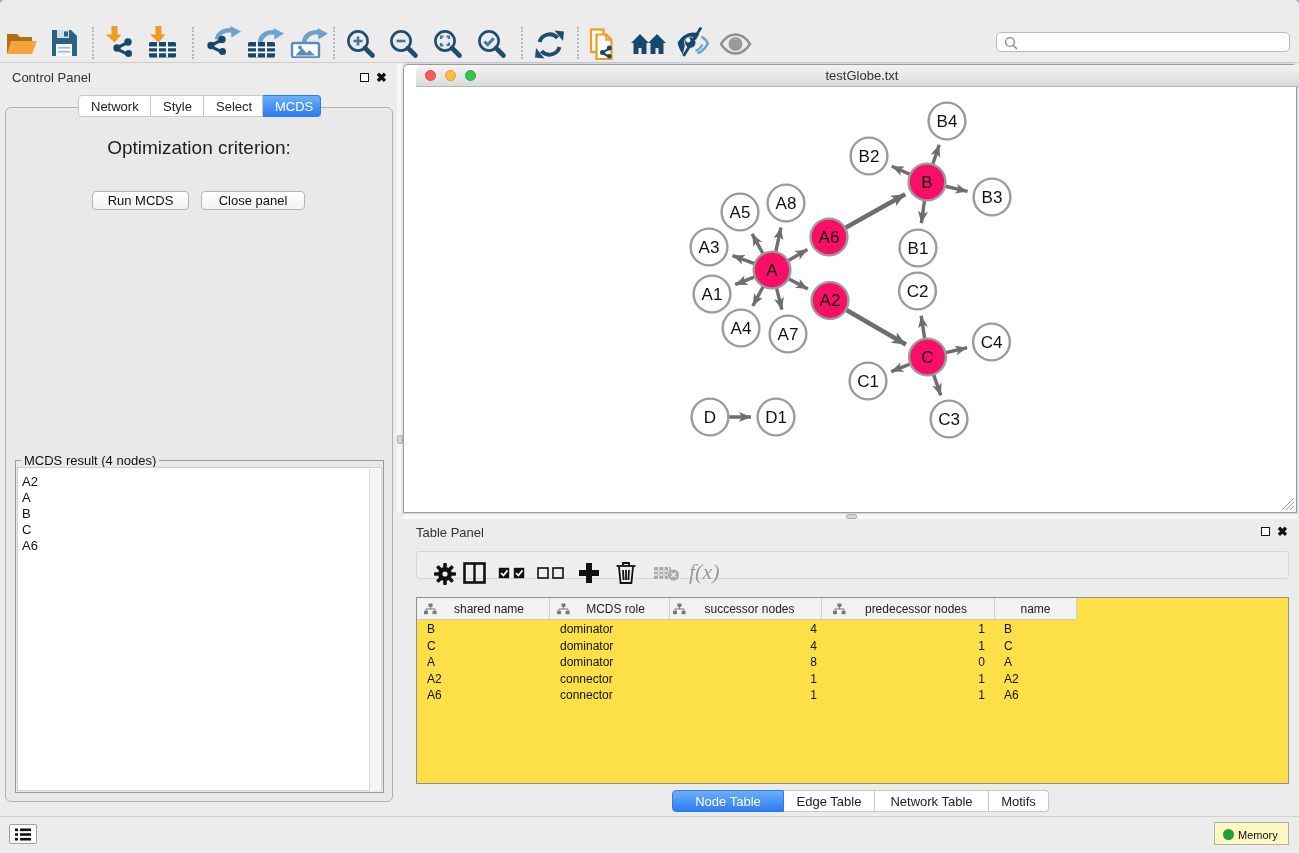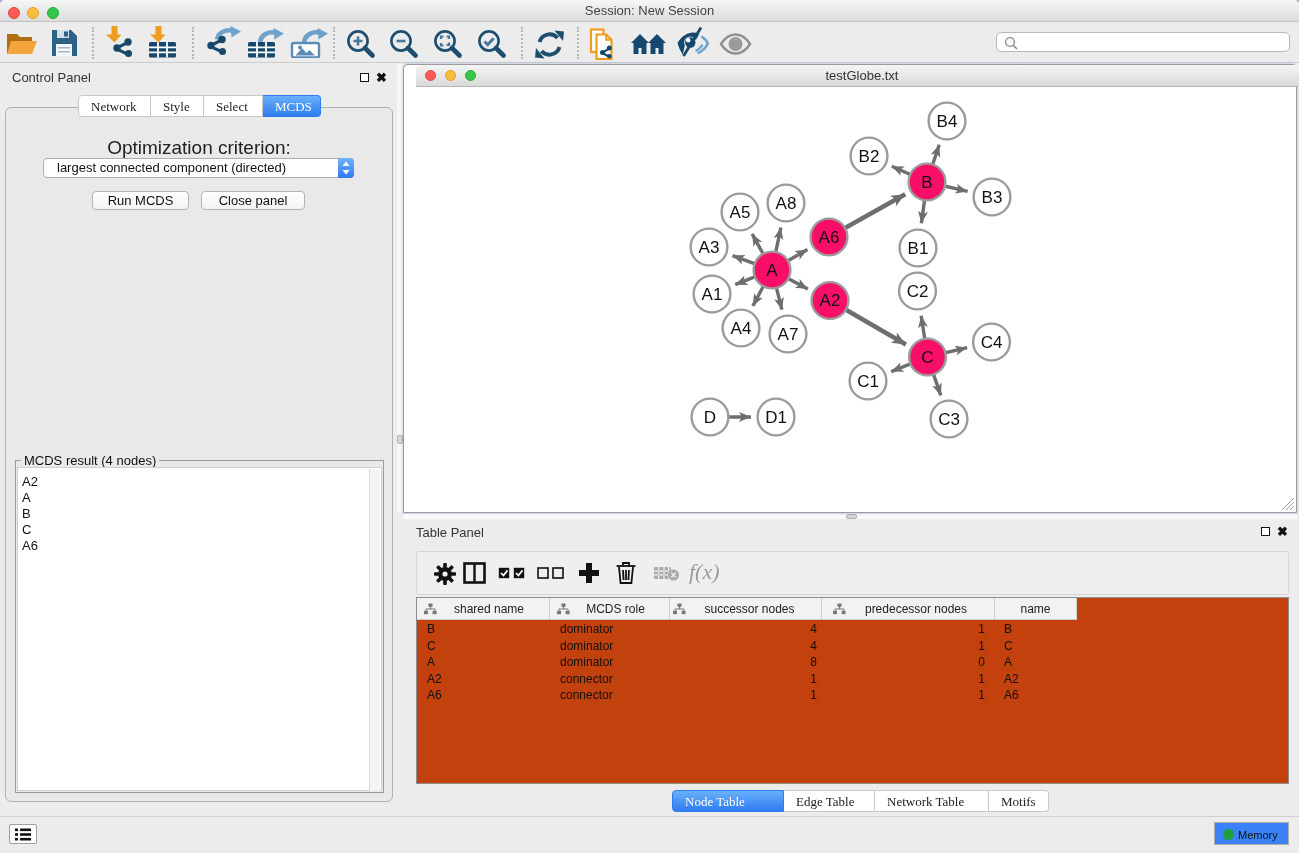--- a/index.html
+++ b/index.html
@@ -11,62 +11,56 @@
 .tl{width:12px;height:12px;border-radius:50%;top:7px;}
 #toolbar{left:0;top:23px;width:1299px;height:40px;background:#ececec;border-bottom:1px solid #cdcdcd;}
 .tsep{top:4px;width:0;height:32px;border-left:2px dotted #b5b5b5;}
 #search{left:996px;top:9px;width:294px;height:20px;background:#fff;border:1px solid #b9b9b9;border-radius:5px;}
 
 #cp-title{left:12px;top:70px;font-size:13px;color:#333;}
 .sqico{width:9px;height:9px;border:1.6px solid #111;background:#fff;}
 .xico{font-size:13px;color:#111;font-weight:bold;line-height:10px;}
 #cp-panel{left:5px;top:107px;width:388px;height:695px;background:#e9e9e9;border:1px solid #b0b0b0;border-radius:6px;}
 .tabrow{display:flex;}
-.tab{height:22px;line-height:21px;font-size:13px;color:#222;background:#fff;border:1px solid #c8c8c8;border-left:none;padding:0 12px;text-align:left;font-family:Liberation Serif, serif;}
+.tab{height:22px;line-height:21px;font-size:13px;color:#222;background:#fff;border:1px solid #c8c8c8;border-left:none;padding:0 12px;text-align:center;}
 .tab.first{border-left:1px solid #c8c8c8;border-radius:4px 0 0 4px;}
 .tab.last{border-radius:0 4px 4px 0;}
 .tab.act{background:linear-gradient(#6ab0f9,#2e7cf0);color:#fff;border-color:#2e7cf0;}
 #optlab{left:0px;top:137px;width:398px;text-align:center;font-size:19px;color:#222;}
 #combo{left:43px;top:158px;width:311px;height:20px;background:#fff;border:1px solid #adadad;border-radius:4px;font-size:13px;color:#111;line-height:18px;padding-left:13px;}
 #combo .step{position:absolute;right:-1px;top:-1px;width:16px;height:20px;border-radius:0 4px 4px 0;background:linear-gradient(#6fb3fc,#2d7bf4);color:#fff;}
 .btn{height:19px;background:linear-gradient(#ffffff,#f3f3f3);border:1px solid #b4b4b4;border-radius:4px;font-size:13px;color:#111;text-align:center;line-height:17px;}
 #groupbox{left:15px;top:460px;width:369px;height:333px;border:1px solid #9a9a9a;}
 #grouplab{left:21px;top:453px;background:#e9e9e9;padding:0 3px;font-size:13px;color:#111;}
 #listbox{left:17px;top:467px;width:365px;height:324px;background:#fff;border:1px solid #cfcfcf;font-size:13px;color:#111;}
 #listbox .items{padding:6px 0 0 4px;line-height:16px;}
 #lscroll{position:absolute;right:1px;top:1px;width:11px;height:322px;background:#f4f4f4;border-left:1px solid #d9d9d9;}
 
 #net{left:403px;top:64px;width:894px;height:449px;background:#fff;border:1px solid #9b9b9b;border-radius:5px 5px 0 0;box-shadow:0 0 2px 1px rgba(100,140,210,.25);}
 #nettitle{left:12px;top:0;width:892px;height:22px;background:linear-gradient(#f4f4f4,#dadada);border-bottom:1px solid #b7b7b7;border-radius:5px 5px 0 0;}
 #nettitle .t{width:100%;text-align:center;font-size:13px;color:#333;line-height:22px;}
 .tls{width:11px;height:11px;border-radius:50%;top:5px;}
 
 #tp-title{left:416px;top:525px;font-size:13px;color:#333;}
-#tp-toolbar{left:416px;top:551px;width:873px;height:44px;background:#efefef;border:1px solid #d6d6d6;border-radius:3px;}
-#tbl{left:416px;top:597px;width:873px;height:187px;background:#c2410c;border:1px solid #8f8f8f;padding-left:40px;}
+#tp-toolbar{left:416px;top:551px;width:873px;height:28px;background:#efefef;border:1px solid #d6d6d6;border-radius:3px;}
+#tbl{left:416px;top:597px;width:873px;height:187px;background:#fde047;border:1px solid #8f8f8f;padding-left:40px;}
 #thead{position:absolute;left:0;top:0;width:660px;height:22px;background:#f2f2f2;border-bottom:1px solid #cccccc;}
 .hcell{position:absolute;top:0;height:22px;border-right:1px solid #cfcfcf;font-size:12px;color:#222;text-align:center;line-height:22px;}
 .hico{position:absolute;left:7px;top:5px;}
 .trow{position:absolute;font-size:12px;color:#111;height:17px;line-height:17px;}
 
 #btabs{left:672px;top:790px;}
 
 #statusline{left:0;top:816px;width:1299px;height:1px;background:#cfcfcf;}
 #statusbar{left:0;top:817px;width:1299px;height:31px;background:#ececec;}
 #listbtn{left:9px;top:824px;width:28px;height:20px;background:#fdfdfd;border:1px solid #9f9f9f;border-radius:2px;}
-#membtn{left:1214px;top:822px;width:75px;height:23px;background:#3b82f6;border:1px solid #adadad;font-size:11px;color:#111;}
+#membtn{left:1214px;top:822px;width:75px;height:23px;background:#fef9c3;border:1px solid #adadad;font-size:11px;color:#111;}
 </style></head><body>
 <div class="abs" id="wall-top"></div>
 <div class="abs" id="win">
-<div class="abs" id="titlebar">
-  <div class="abs tl" style="left:8px;background:#fc5b57;border:1px solid #e2463f;"></div>
-  <div class="abs tl" style="left:27px;background:#fdbc40;border:1px solid #dfa023;"></div>
-  <div class="abs tl" style="left:47px;background:#34c84a;border:1px solid #2aa835;"></div>
-  <div class="t">Session: New Session</div>
-</div>
 
 <div class="abs" id="toolbar">
 <div class="abs tsep" style="left:92px"></div>
 <div class="abs tsep" style="left:192px"></div>
 <div class="abs tsep" style="left:333px"></div>
 <div class="abs tsep" style="left:521px"></div>
 <div class="abs tsep" style="left:577px"></div>
 <svg class="abs" style="left:5px;top:5px" width="33" height="31" viewBox="0 0 33 31">
  <path fill="#b06f14" d="M2 6 h10 l3 3 h12 v4 H2 z"></path>
  <path fill="#b06f14" d="M2 6 h4 v20 h-4 z"></path>
@@ -196,25 +190,20 @@
 <div class="abs sqico" style="left:360px;top:73px;"></div>
 <div class="abs xico" style="left:376px;top:73px;">✖</div>
 <div class="abs" id="cp-panel"></div>
 <div class="abs tabrow" style="left:78px;top:95px;">
  <div class="tab first" style="width:73px;">Network</div>
  <div class="tab" style="width:53px;">Style</div>
  <div class="tab" style="width:59px;">Select</div>
  <div class="tab last act" style="width:58px;">MCDS</div>
 </div>
 <div class="abs" id="optlab">Optimization criterion:</div>
-<div class="abs" id="combo">largest connected component (directed)
- <div class="step"><svg width="14" height="18" viewBox="0 0 14 18" style="margin:1px 0 0 1px">
-          <path fill="#fff" d="M7 2.5 L10.5 7 h-7 z M7 15.5 L3.5 11 h7 z"></path>
-        </svg></div>
-</div>
 <div class="abs btn" style="left:92px;top:191px;width:97px;">Run MCDS</div>
 <div class="abs btn" style="left:201px;top:191px;width:104px;">Close panel</div>
 <div class="abs" id="groupbox"></div>
 <div class="abs" id="grouplab">MCDS result (4 nodes)</div>
 <div class="abs" id="listbox">
       <div class="items">A2<br>A<br>B<br>C<br>A6</div>
       <div id="lscroll"></div>
     </div>
 
 <div class="abs" style="left:397px;top:64px;width:6px;height:449px;background:#f7f7f7;"></div>

